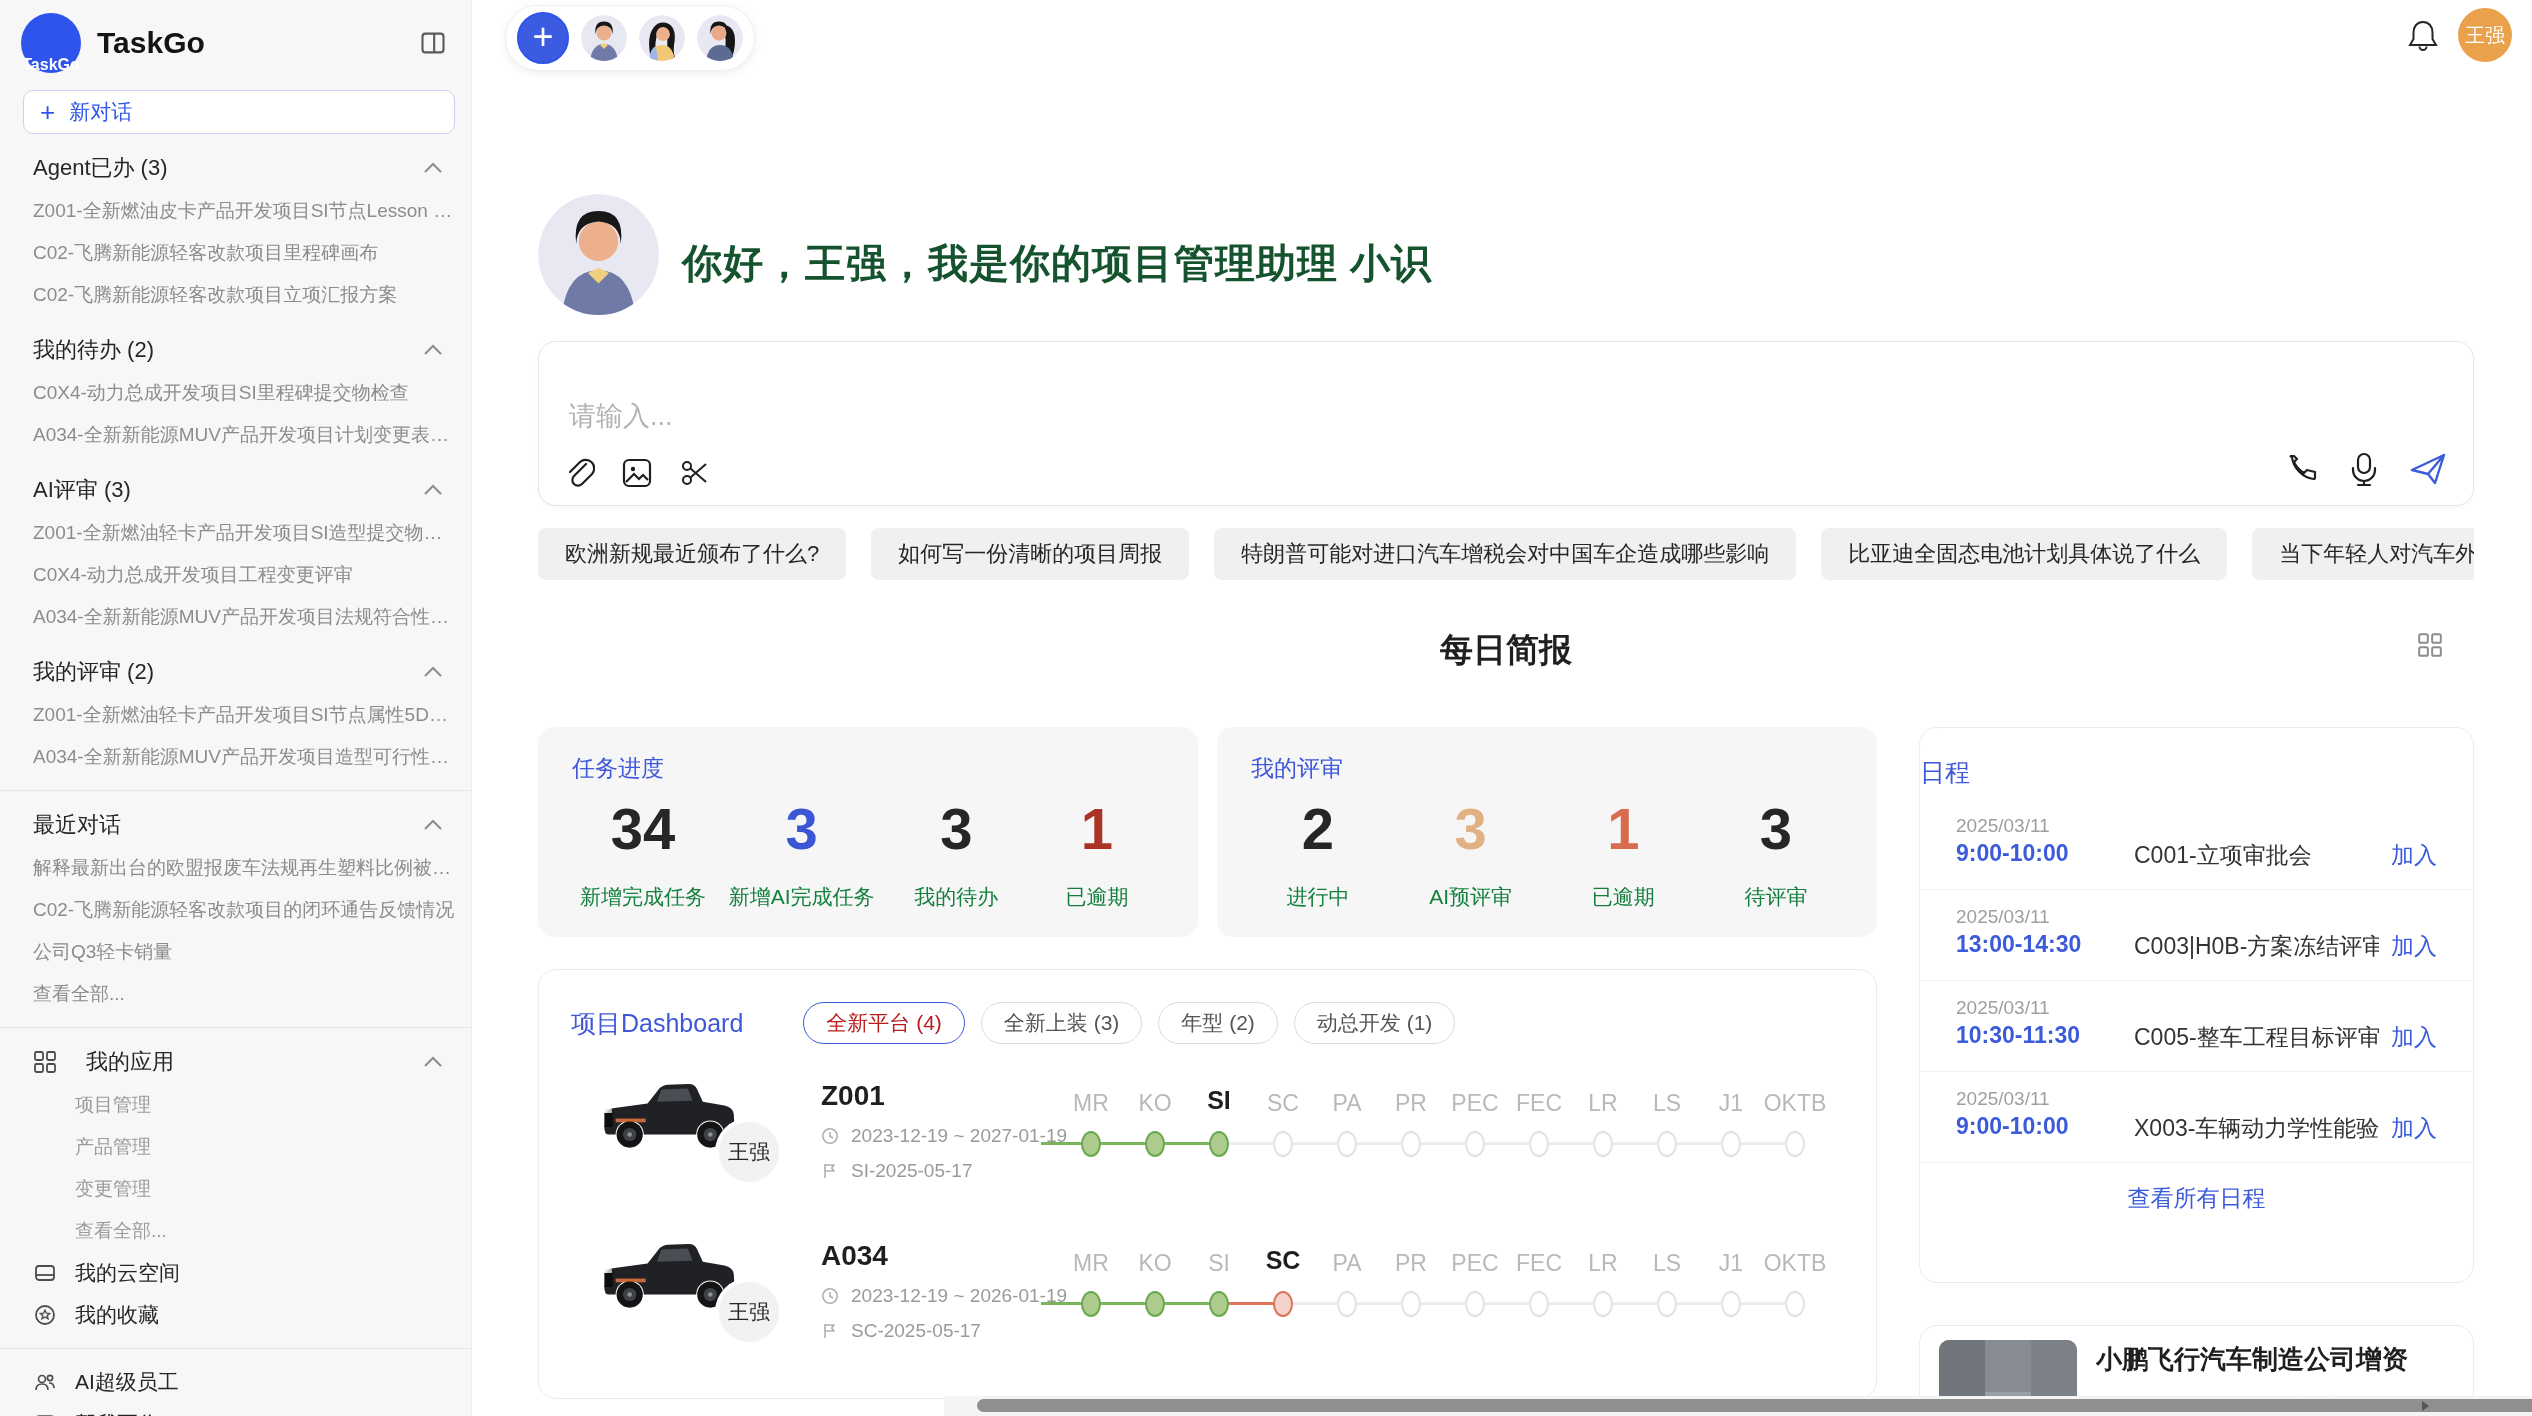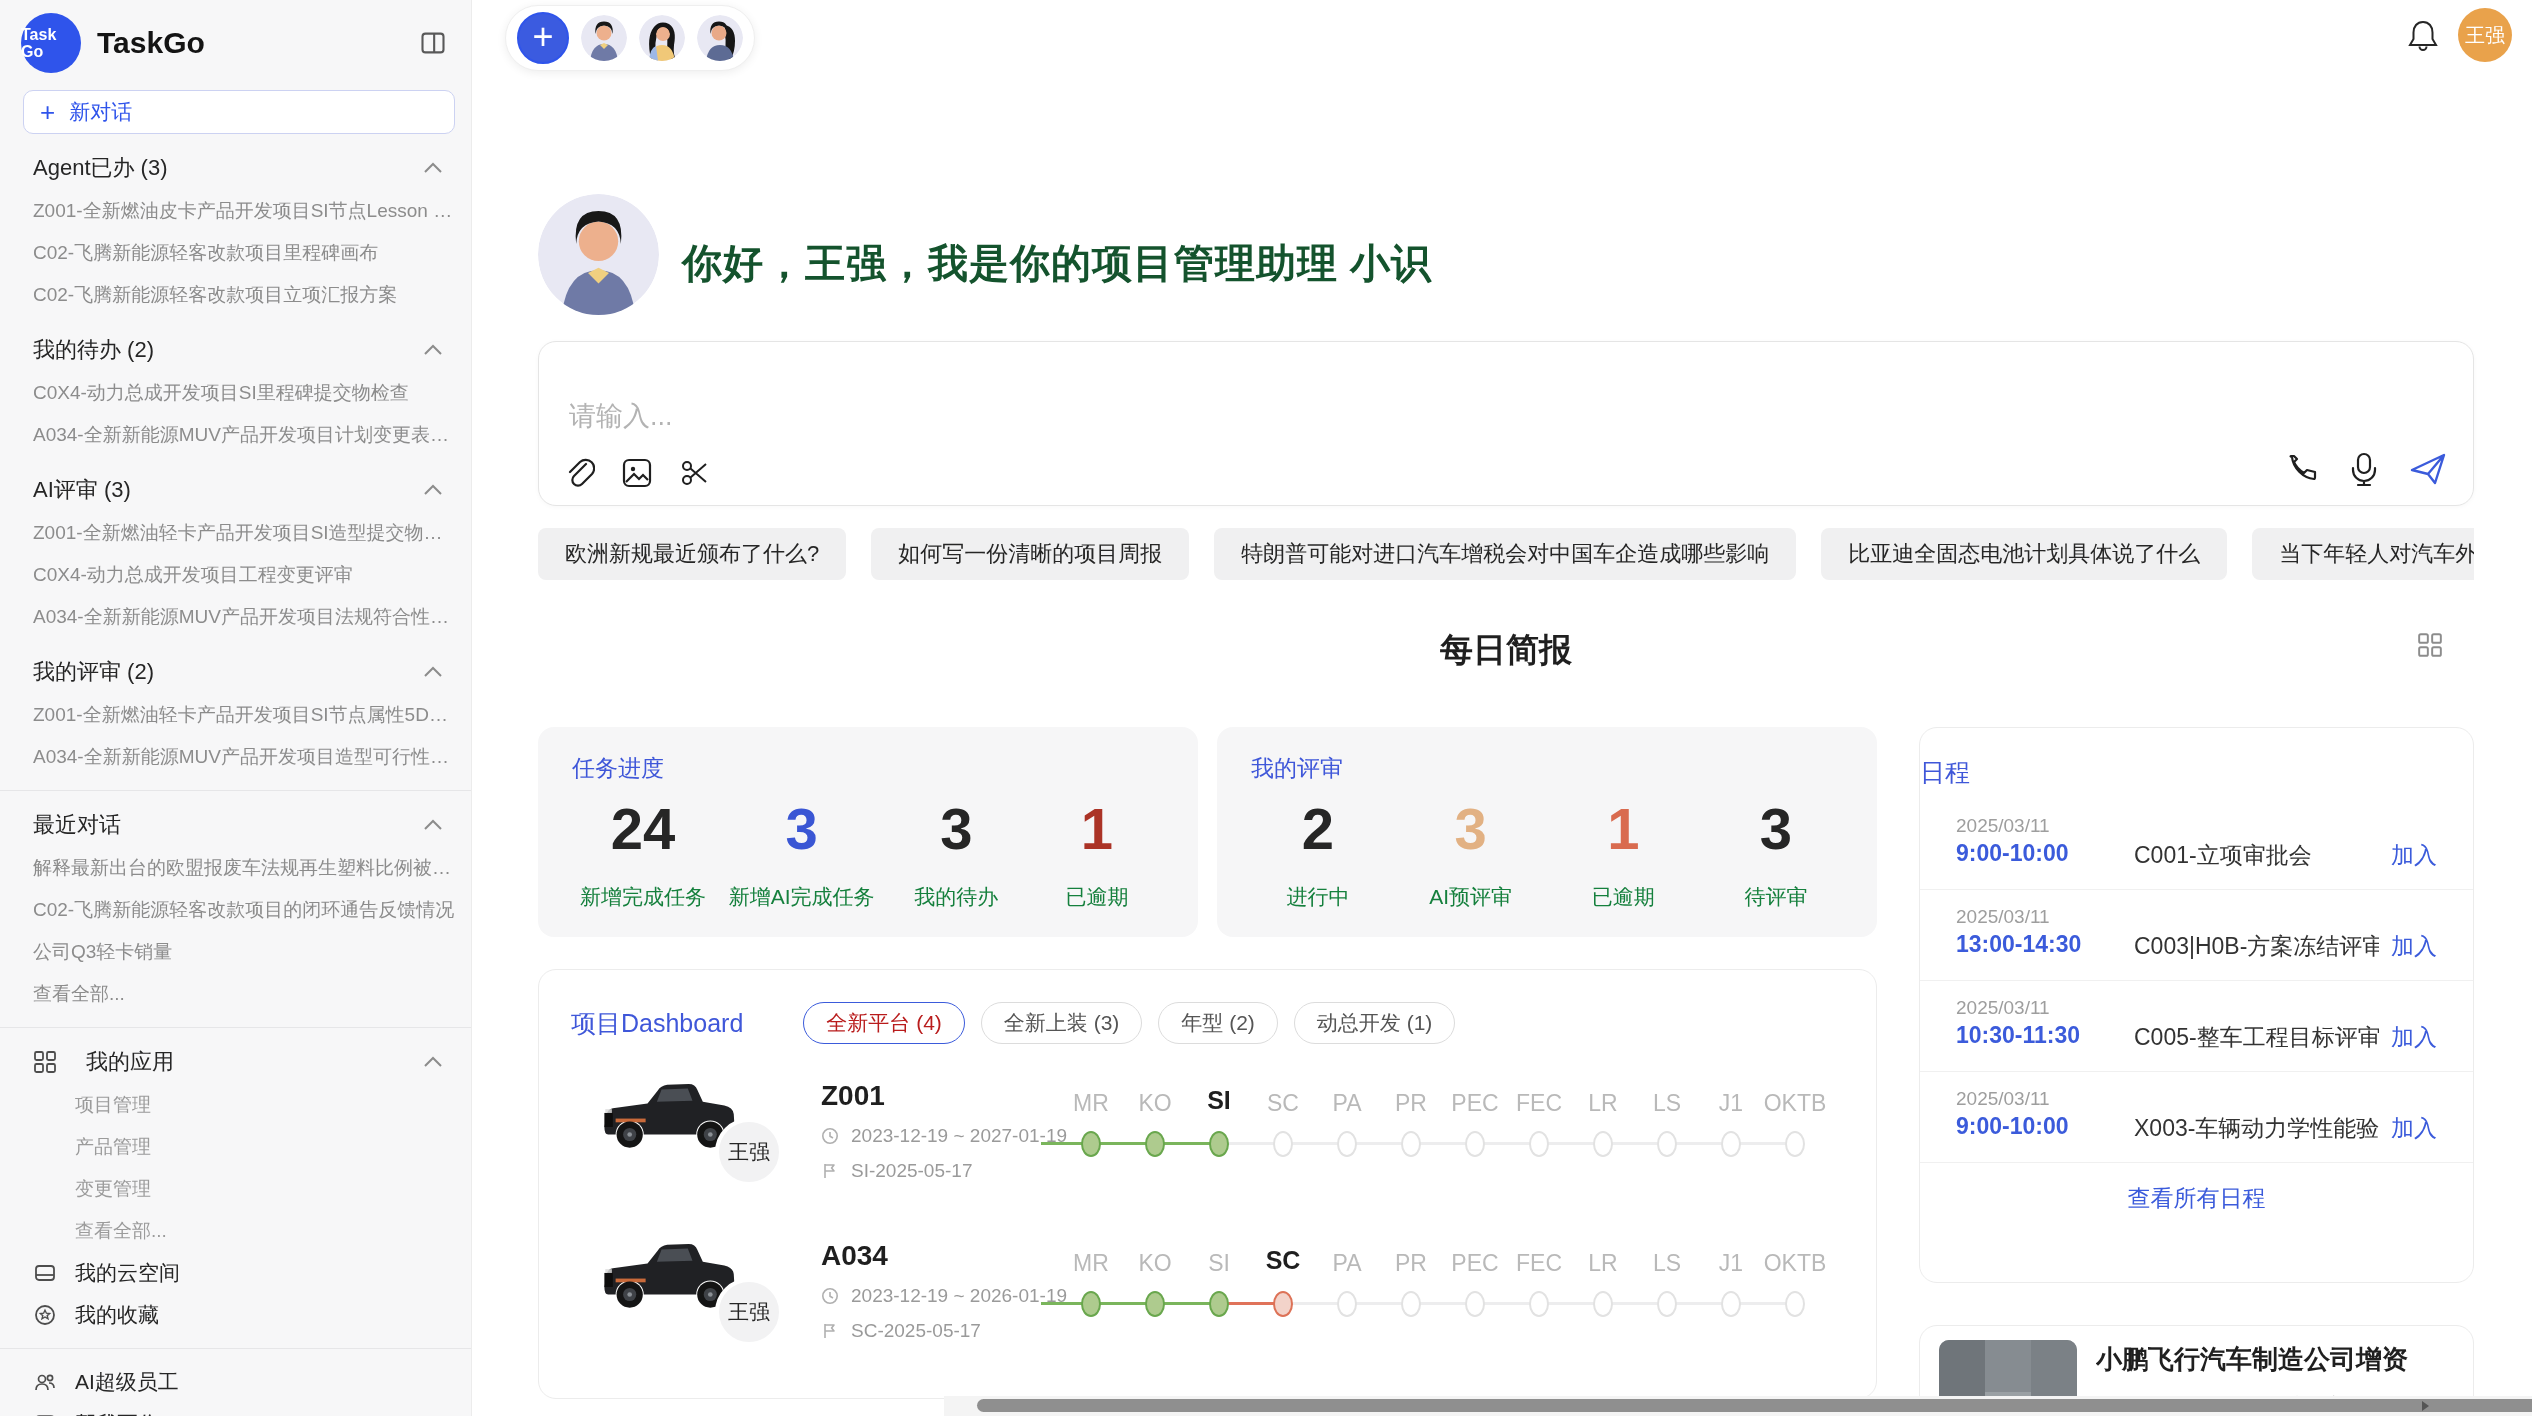--- a/index.html
+++ b/index.html
@@ -4,21 +4,21 @@
 <style>
   html,body{margin:0;padding:0}
   body{width:2532px;height:1416px;overflow:hidden;position:relative;background:#fff;
        font-family:"Liberation Sans","DejaVu Sans",sans-serif;color:#262626}
   svg{display:block}
   
   .sidebar{position:absolute;left:0;top:0;width:472px;height:1416px;background:#f7f7f8;
            border-right:1px solid #ececec;box-sizing:border-box;overflow:hidden}
   .sb-header{display:flex;align-items:center;padding:12px 20px 0 21px;height:62px}
   .logo{width:60px;height:60px;border-radius:50%;background:#2f54eb;color:#fff;display:flex;
-        flex-direction:column;align-items:flex-start;justify-content:center;font-size:16px;line-height:17px;font-weight:600}
+        flex-direction:row;align-items:flex-end;justify-content:center;font-size:16px;line-height:17px;font-weight:600}
   .app-title{font-size:30px;font-weight:700;color:#141414;margin-left:16px;flex:1}
   .panel-toggle{background:none;border:none;color:#595959;cursor:pointer;padding:4px}
   .new-chat{display:flex;align-items:center;gap:14px;margin:16px 18px 0 23px;width:432px;height:44px;
             border:1px solid #ccd2f2;background:#fff;border-radius:10px;color:#2f54eb;font-size:21px;
             padding:0 16px;box-sizing:border-box;cursor:pointer}
   .new-chat .plus{font-size:26px;line-height:1}
   .sb-sec-head{display:flex;align-items:center;justify-content:space-between;
                padding:0 28px 0 33px;height:44px;margin-top:10px;font-size:22px;color:#262626;cursor:pointer}
   .sb-sec-head:first-of-type{margin-top:12px}
   .chev{color:#8c8c8c}
@@ -453,21 +453,21 @@
     </span>
   </div>
 
   <div class="stat-cards">
 
       <section class="stat-card">
         <h3 class="stat-card-title">任务进度</h3>
         <div class="stats">
 
             <div class="stat">
-              <div class="stat-value num-dark">24</div>
+              <div class="stat-value num-dark">34</div>
               <div class="stat-label">新增完成任务</div>
             </div>
 
             <div class="stat">
               <div class="stat-value num-blue">3</div>
               <div class="stat-label">新增AI完成任务</div>
             </div>
 
             <div class="stat">
               <div class="stat-value num-dark">3</div>

